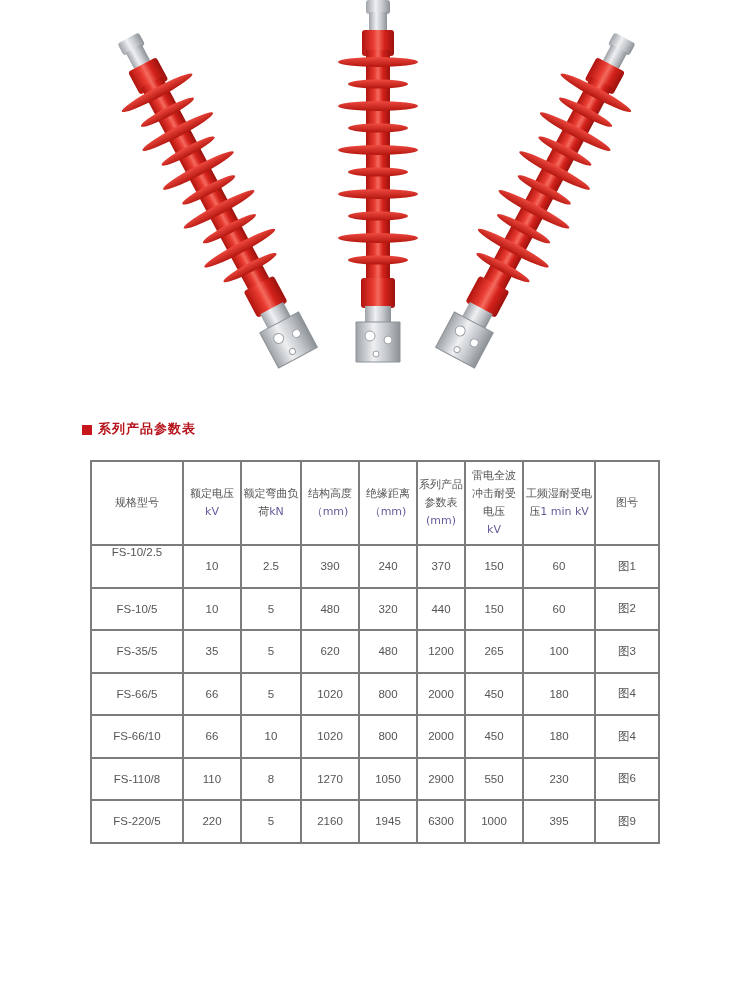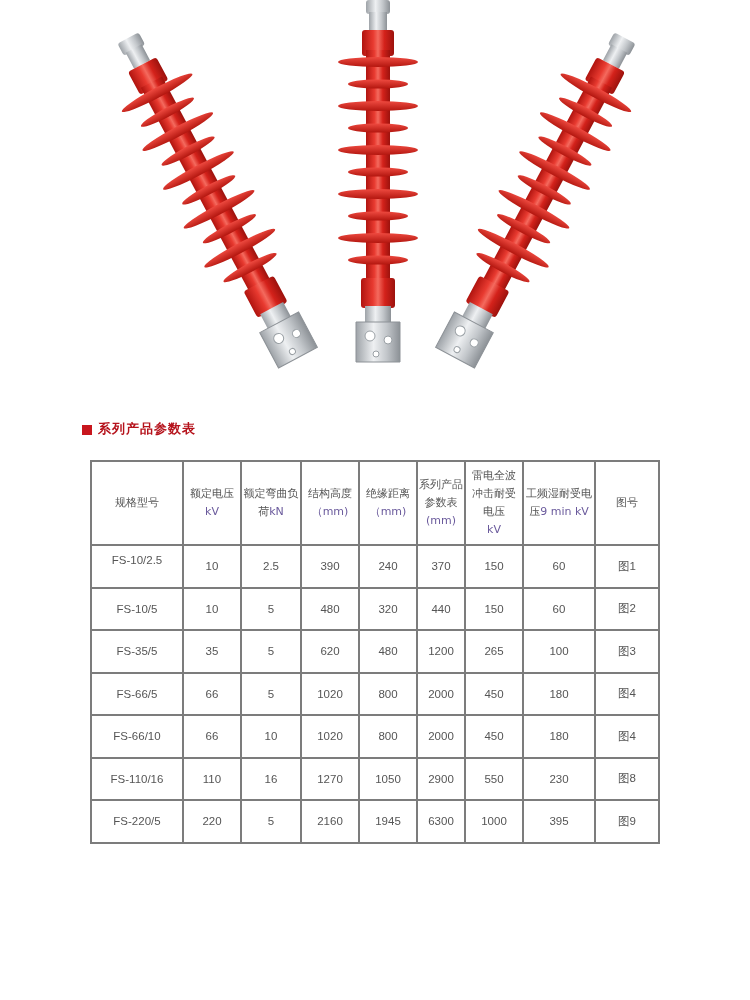--- a/index.html
+++ b/index.html
@@ -20,21 +20,21 @@
     border-collapse: collapse; table-layout: fixed;
     font-family: "Liberation Sans", "DejaVu Sans", sans-serif;
   }
   table.params th, table.params td {
     border: 2px solid #7c7c7c; text-align: center; vertical-align: middle;
     color: #555; font-size: 11.5px; font-weight: normal;
   }
   table.params th { height: 84px; line-height: 18px; padding: 0 1px; font-family: "DejaVu Sans", sans-serif; font-size: 11px; }
   table.params td { height: 42.5px; }
   table.params td.model { vertical-align: middle; }
-  table.params td.model.first { vertical-align: top; padding-top: 8px; }
+  table.params td.model.first { vertical-align: top; }
   .unit { color: #6a5a9c; }
 </style>
 </head>
 <body>
 
 <svg class="product-image" viewBox="0 0 750 390" xmlns="http://www.w3.org/2000/svg">
   <defs>
     <linearGradient id="rodGrad" x1="0" x2="1" y1="0" y2="0">
       <stop offset="0" stop-color="#b0140f"></stop>
       <stop offset="0.35" stop-color="#e83a30"></stop>
@@ -117,21 +117,21 @@
   </colgroup>
   <thead>
     <tr>
       <th><span>规格型号</span></th>
       <th><span>额定电压</span><span class="unit">kV</span></th>
       <th><span>额定弯曲负荷</span><span class="unit">kN</span></th>
       <th><span>结构高度</span><br><span class="unit">（mm)</span></th>
       <th><span>绝缘距离</span><br><span class="unit">（mm)</span></th>
       <th><span>系列产品参数表</span><br><span class="unit">(mm)</span></th>
       <th><span>雷电全波冲击耐受电压</span><br><span class="unit">kV</span></th>
-      <th><span>工频湿耐受电压</span><span class="unit">9 min kV</span></th>
+      <th><span>工频湿耐受电压</span><span class="unit">1 min kV</span></th>
       <th><span>图号</span></th>
     </tr>
   </thead>
   <tbody>
     <tr>
       <td class="model first">FS-10/2.5</td>
       <td>10</td>
       <td>2.5</td>
       <td>390</td>
       <td>240</td>
@@ -178,29 +178,29 @@
       <td>66</td>
       <td>10</td>
       <td>1020</td>
       <td>800</td>
       <td>2000</td>
       <td>450</td>
       <td>180</td>
       <td>图4</td>
     </tr>
     <tr>
-      <td class="model">FS-110/16</td>
+      <td class="model">FS-110/8</td>
       <td>110</td>
-      <td>16</td>
+      <td>8</td>
       <td>1270</td>
       <td>1050</td>
       <td>2900</td>
       <td>550</td>
       <td>230</td>
-      <td>图8</td>
+      <td>图6</td>
     </tr>
     <tr>
       <td class="model">FS-220/5</td>
       <td>220</td>
       <td>5</td>
       <td>2160</td>
       <td>1945</td>
       <td>6300</td>
       <td>1000</td>
       <td>395</td>

